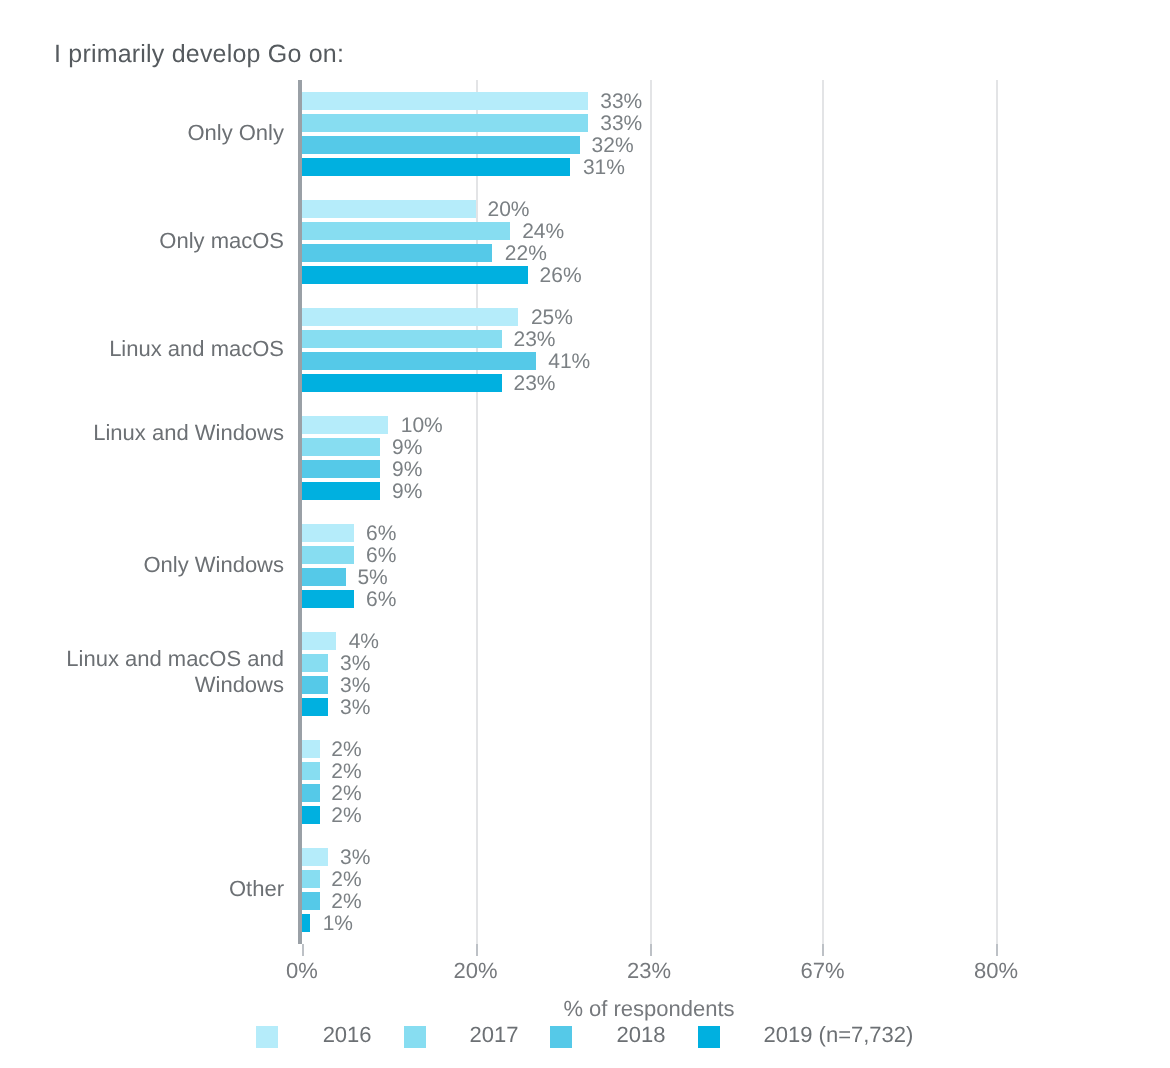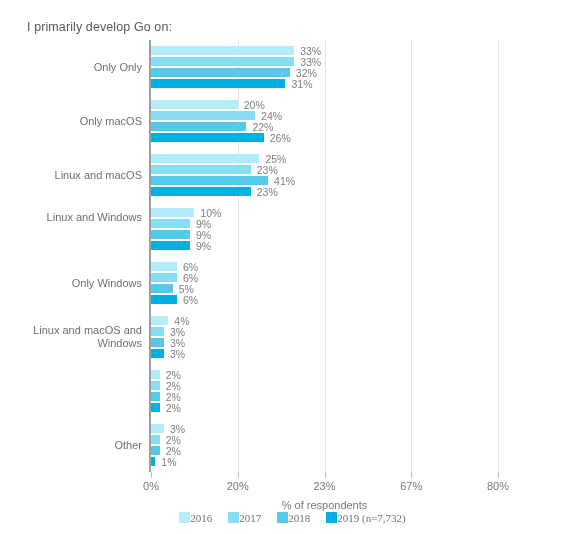--- a/index.html
+++ b/index.html
@@ -133,23 +133,22 @@
     left: 0;
     top: 512px;
     width: 585px;
     display: flex;
     justify-content: center;
     align-items: center;
     gap: 16px;
   }
   .legend-item {
     display: flex;
-    align-items: flex-start;
-    gap: 0;
-    font-family: Liberation Serif, serif;
+    align-items: flex-end;
+    gap: 22px;
   }
   .legend-swatch {
     width: 11px;
     height: 11px;
     display: block;
   }
   .legend-label {
     font-size: 11px;
     color: #6c7074;
     white-space: nowrap;

